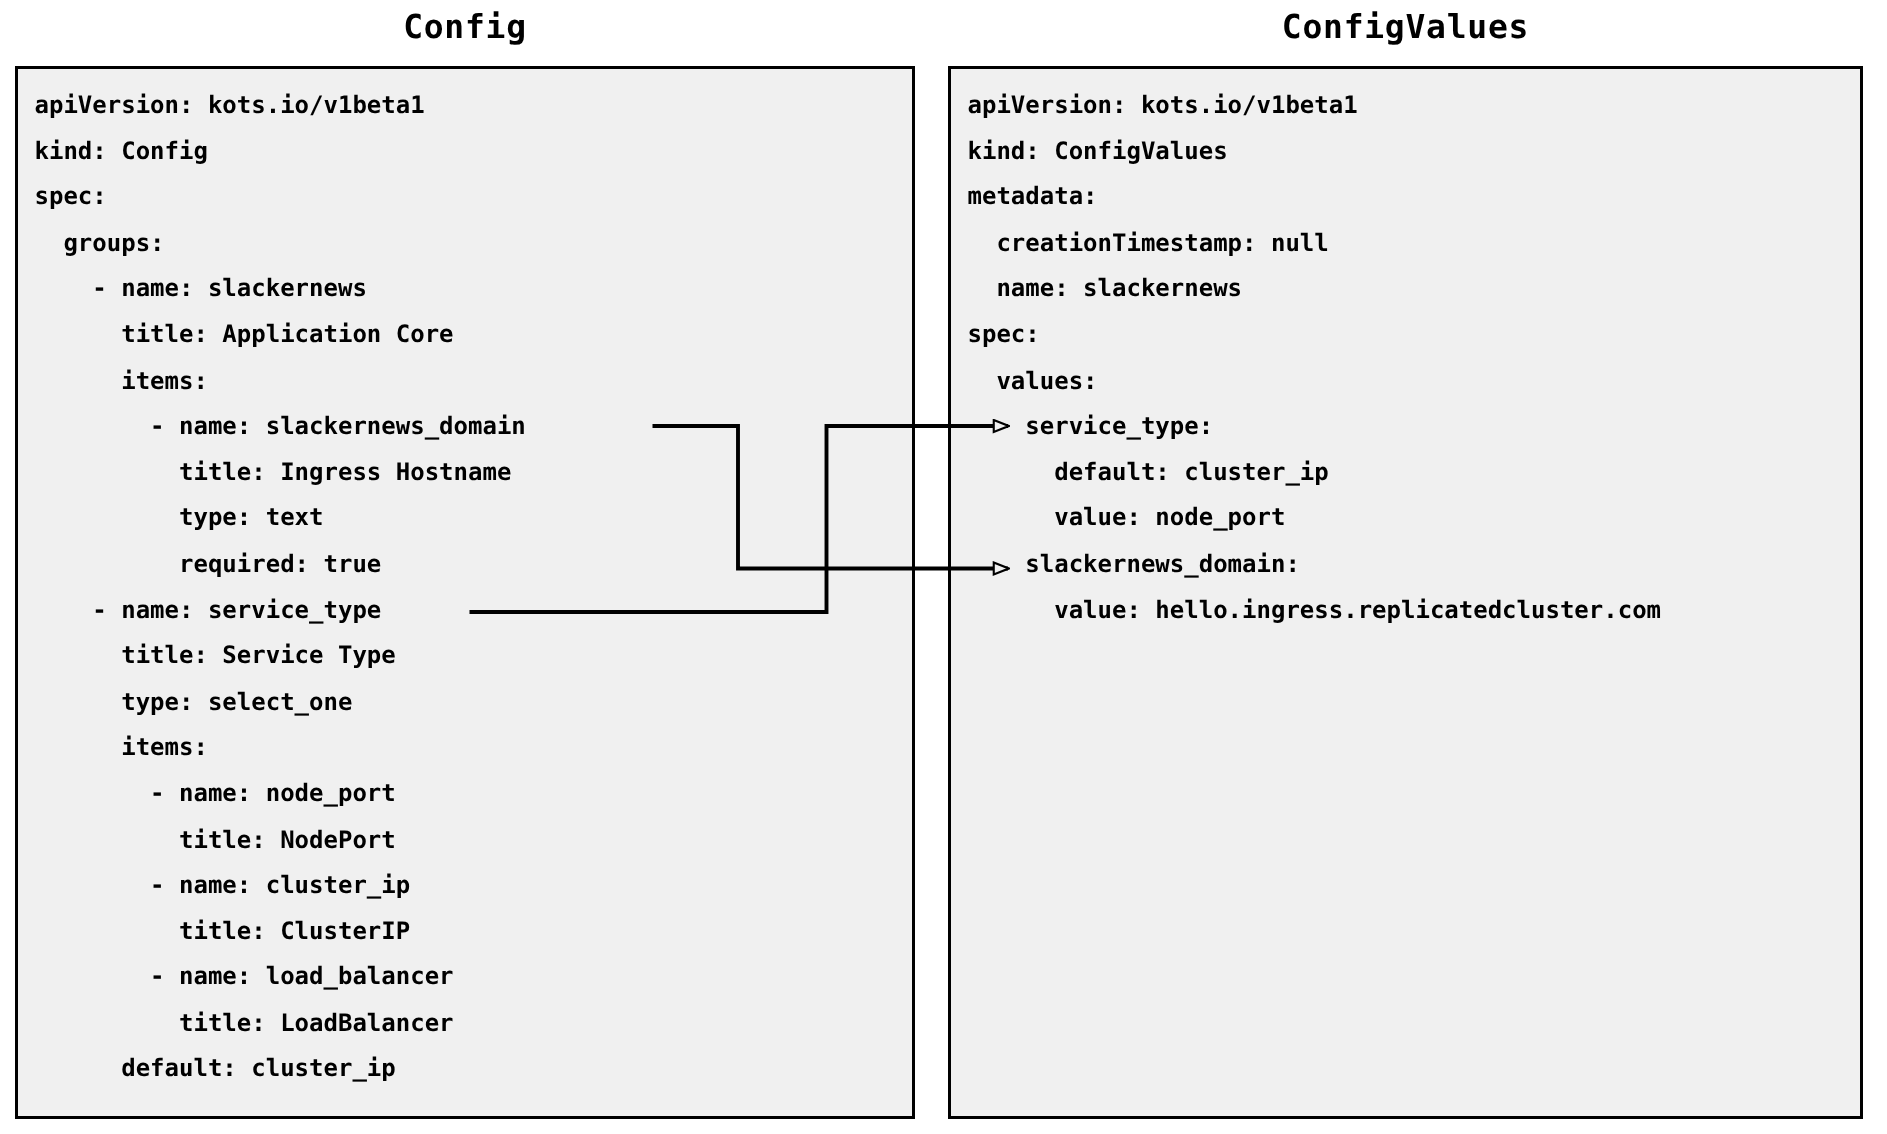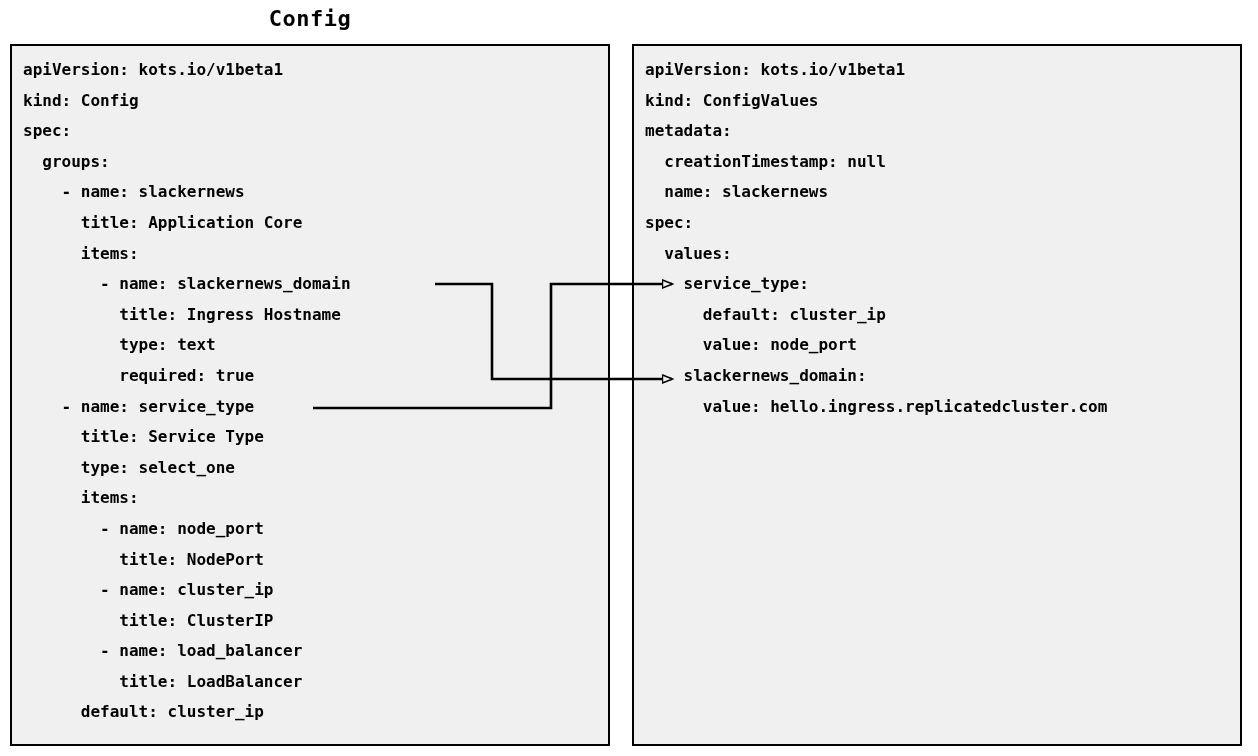--- a/index.html
+++ b/index.html
@@ -75,20 +75,21 @@
     pointer-events: none;
   }
 </style>
 </head>
 <body>
 
 <div id="stage">
 
   <div class="panel-title" id="title-config">Config</div>
 
+  <div class="panel-title" id="title-values">ConfigValues</div>
 
   <div class="panel" id="panel-config">
     <pre class="yaml">apiVersion: kots.io/v1beta1
 kind: Config
 spec:
   groups:
     - name: slackernews
       title: Application Core
       items:
         - name: slackernews_domain

